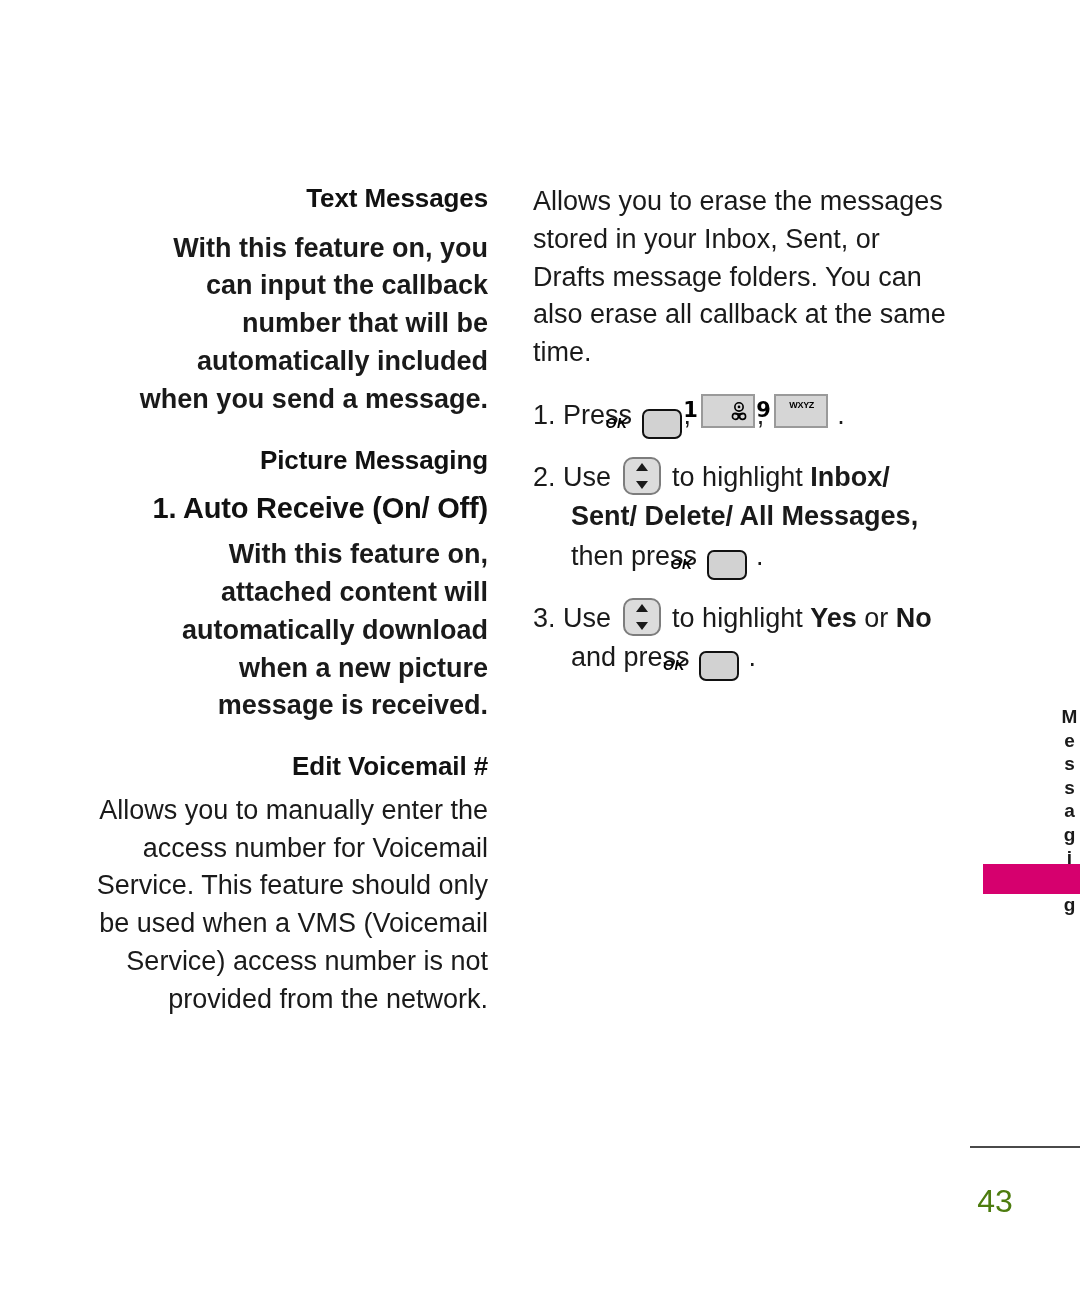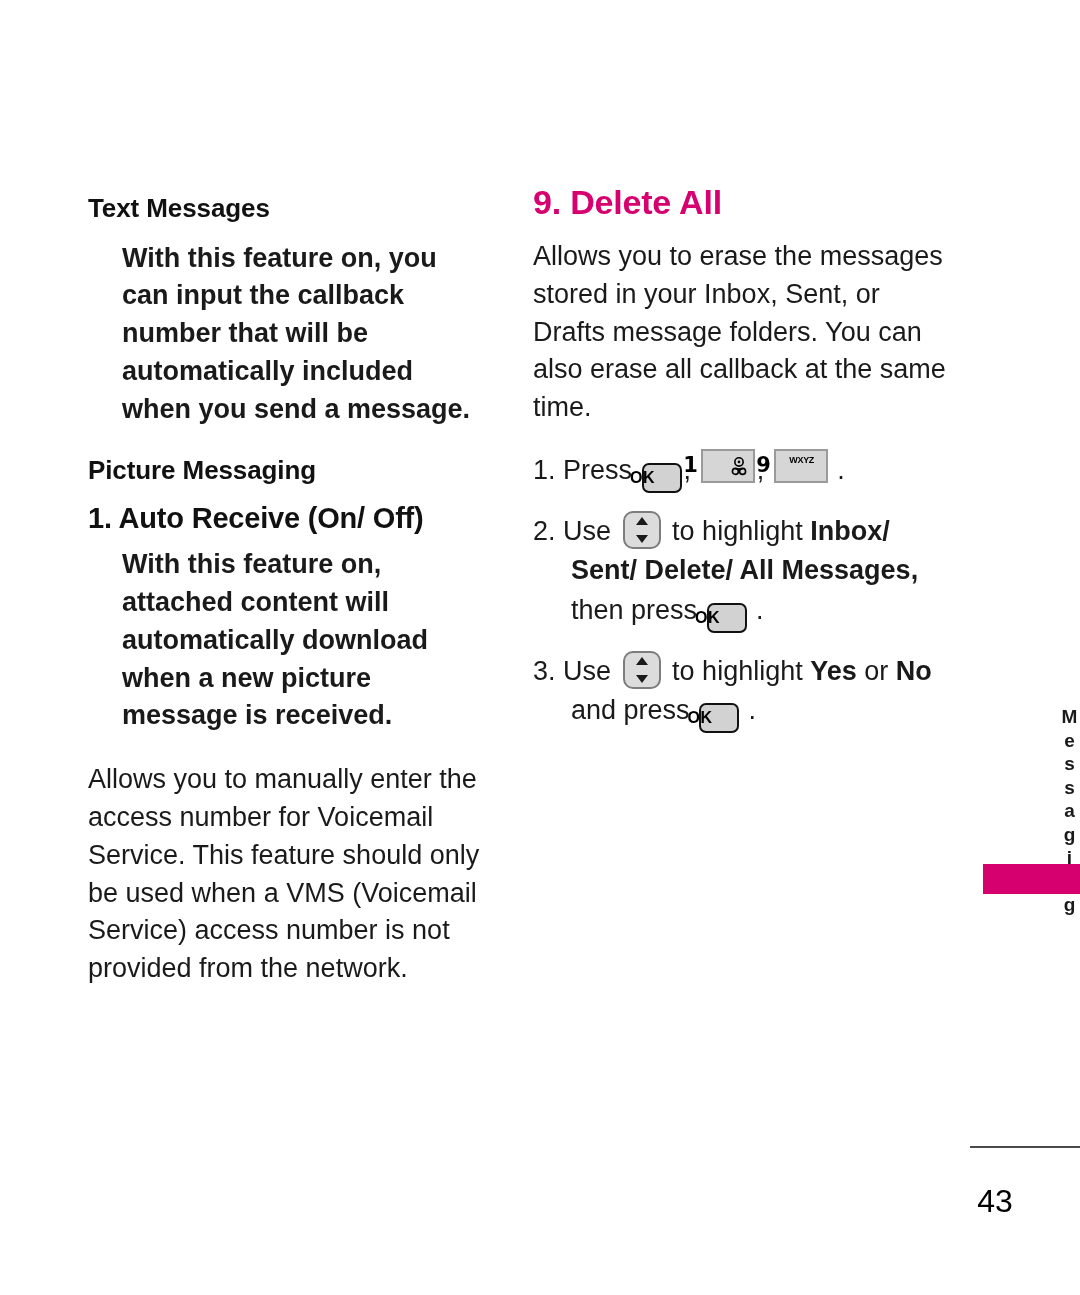--- a/index.html
+++ b/index.html
@@ -18,22 +18,23 @@
 
   .page {
     position: absolute;
     inset: 0;
   }
 
   
   .col-left {
     position: absolute;
     left: 88px;
-    top: 193px;
+    top: 183px;
     width: 400px;
+    text-align: right;
   }
   .col-right {
     position: absolute;
     left: 533px;
     top: 183px;
     width: 415px;
   }
 
   
   .sec-head {
@@ -97,27 +98,28 @@
     display: inline-block;
     vertical-align: -4px;
     margin: 0 2px;
   }
   .key-ok {
     width: 36px;
     height: 26px;
     border: 2px solid #111;
     border-radius: 7px;
     background: #d2d2d2;
-    font-size: 16px;
+    font-size: 14px;
     font-weight: bold;
     line-height: 25px;
-    text-align: center;
+    text-align: left;
     letter-spacing: 0.5px;
     color: #000;
     font-family: "Liberation Sans", sans-serif;
+    font-style: italic;
   }
   .key-digit {
     position: relative;
     width: 50px;
     height: 30px;
     border: 2px solid #9a9a9a;
     background: #d6d6d6;
     color: #000;
     text-align: center;
   }
@@ -202,21 +204,21 @@
     height: 0;
     border-top: 2px solid #4a4a4a;
   }
   .page-num {
     position: absolute;
     left: 960px;
     top: 1183px;
     width: 70px;
     text-align: center;
     font-size: 32px;
-    color: #000000;
+    color: #4d7c0f;
     font-family: "Liberation Sans", sans-serif;
   }
 </style>
 </head>
 <body>
 
 <div class="page">
 
   <div class="col-left">
 
@@ -224,27 +226,27 @@
 
 
     <p class="body-indent">With this feature on, you can input the callback number that will be automatically included when you send a message.</p>
 
     <h2 class="sec-head">Picture Messaging</h2>
 
     <h3 class="num-head">1. Auto Receive (On/ Off)</h3>
 
     <p class="body-indent">With this feature on, attached content will automatically download when a new picture message is received.</p>
 
+    <h2 class="sec-head tight">Edit Voicemail #</h2>
 
     <p class="body-plain">Allows you to manually enter the access number for Voicemail Service. This feature should only be used when a VMS (Voicemail Service) access number is not provided from the network.</p>
   </div>
 
   <div class="col-right">
 
-    <h1 class="pink-head">9. Delete All</h1>
 
     <p class="body-plain">Allows you to erase the messages stored in your Inbox, Sent, or Drafts message folders. You can also erase all callback at the same time.</p>
 
     <p class="step">
       <span class="stepnum">1.</span>
       <span>Press</span>
       <span class="key key-ok">OK</span><span>,</span>
       <span class="key key-digit">
         <span class="d">1</span>
         <svg class="vm" viewBox="0 0 20 22">

